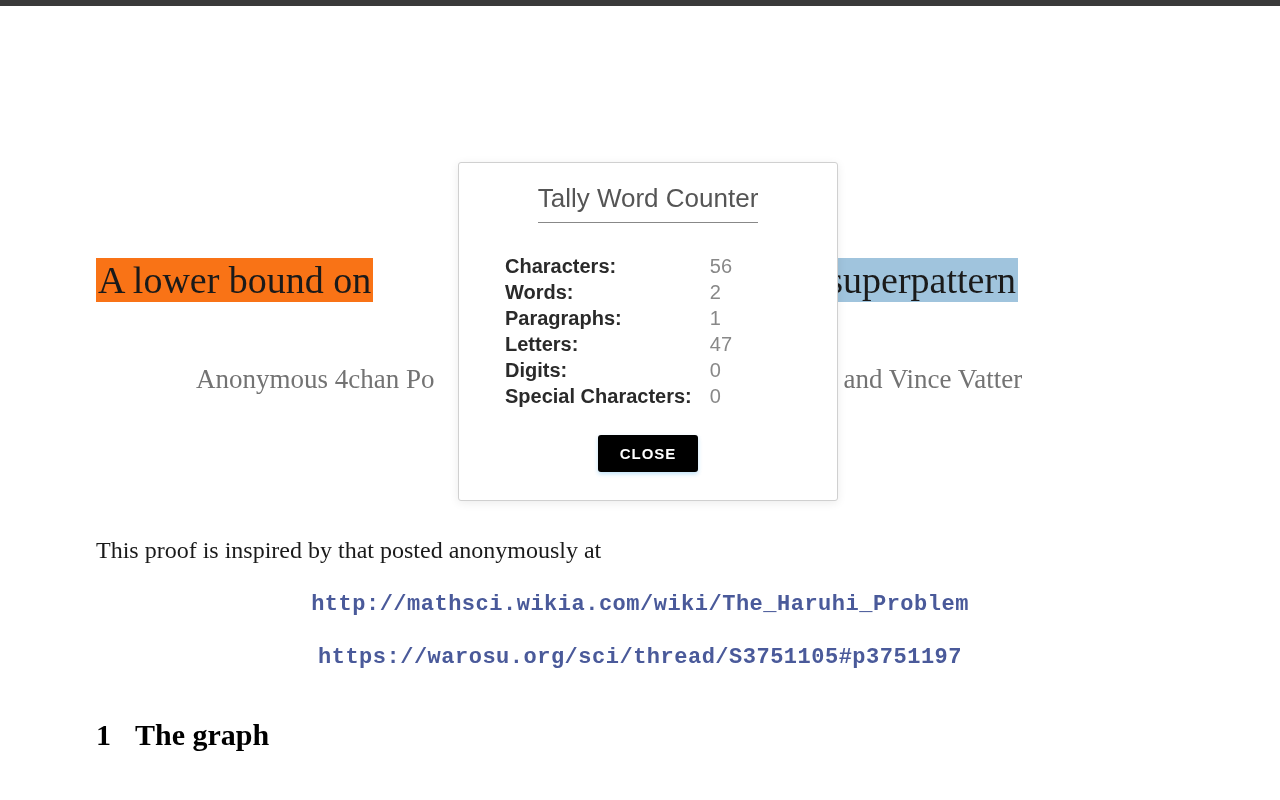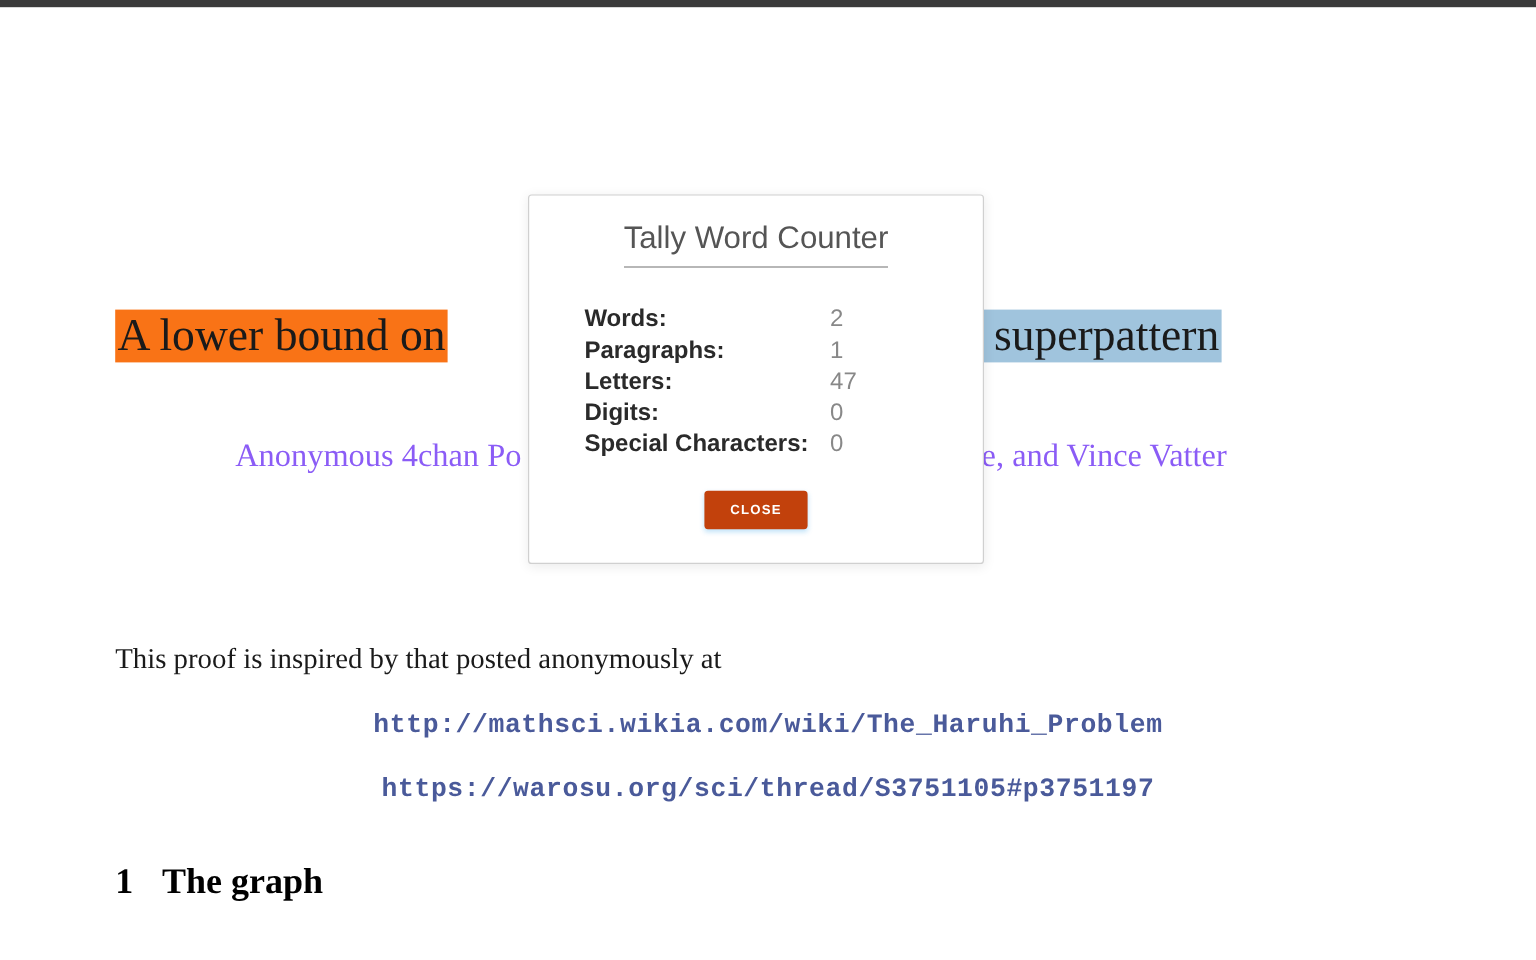--- a/index.html
+++ b/index.html
@@ -40,21 +40,21 @@
       flex-shrink: 0;
     }
     .title-right {
       background: #a0c4dd;
       padding: 0 2px;
     }
     .authors-row {
       display: flex;
       margin-top: 62px;
       font-size: 27px;
-      color: #8b5cf6;
+      color: #737373;
       align-items: baseline;
       white-space: nowrap;
     }
     .authors-left {
       margin-left: 100px;
     }
     .authors-gap {
       width: 370px;
       flex-shrink: 0;
     }
@@ -83,21 +83,21 @@
       font-weight: bold;
       color: #000;
     }
     .section-num {
       display: inline-block;
       margin-right: 24px;
     }
     
     .popup {
       position: absolute;
-      left: 440px;
+      left: 458px;
       top: 162px;
       width: 380px;
       background: #ffffff;
       border: 1px solid #d0d0d0;
       border-radius: 3px;
       box-shadow: 0 2px 10px rgba(0,0,0,0.08);
       padding: 20px 40px 28px 40px;
       font-family: 'Segoe UI', Arial, sans-serif;
       color: #333;
     }
@@ -129,26 +129,26 @@
     }
     .stat-value {
       display: table-cell;
       font-size: 20px;
       color: #888;
       padding-bottom: 3px;
     }
     .close-btn {
       display: block;
       margin: 0 auto;
-      background: #c2410c;
+      background: #000000;
       color: #fff;
       border: none;
       border-radius: 3px;
       padding: 10px 22px;
-      font-size: 11px;
+      font-size: 15px;
       font-weight: 600;
       letter-spacing: 1px;
       cursor: pointer;
       box-shadow: 0 2px 4px rgba(46,160,232,0.3);
     }
   </style>
 </head>
 <body>
 
 <div class="top-bar"></div>
@@ -172,20 +172,24 @@
 
   <div class="section-heading">
     <span class="section-num">1</span><span>The graph</span>
   </div>
 </div>
 
 <div class="popup">
   <div class="popup-title">Tally Word Counter</div>
   <div class="stats">
     <div class="stat-row">
+      <div class="stat-label">Characters:</div>
+      <div class="stat-value">56</div>
+    </div>
+    <div class="stat-row">
       <div class="stat-label">Words:</div>
       <div class="stat-value">2</div>
     </div>
     <div class="stat-row">
       <div class="stat-label">Paragraphs:</div>
       <div class="stat-value">1</div>
     </div>
     <div class="stat-row">
       <div class="stat-label">Letters:</div>
       <div class="stat-value">47</div>

